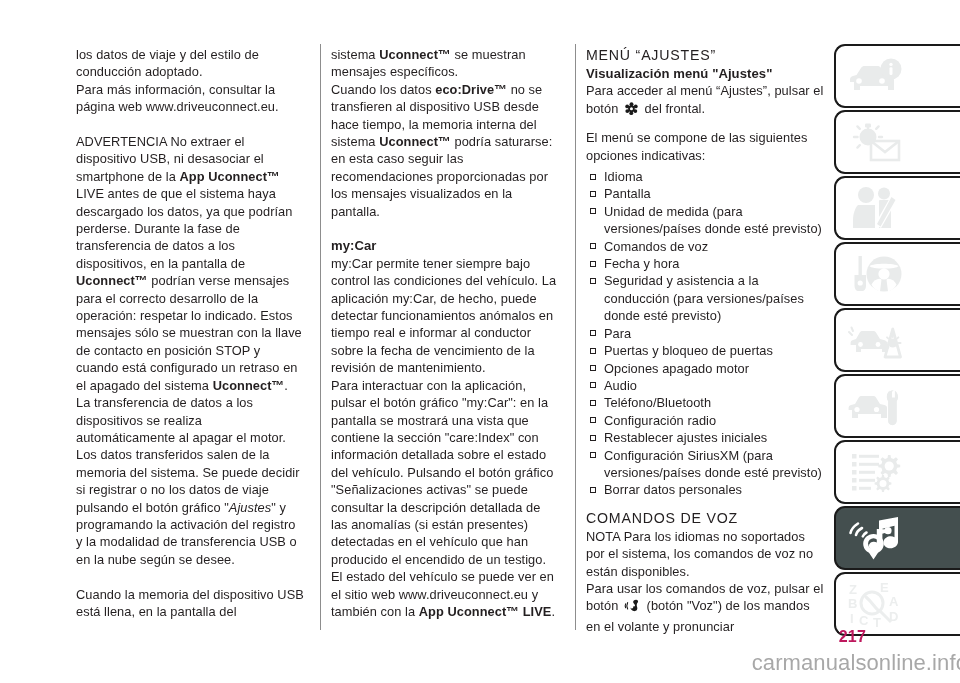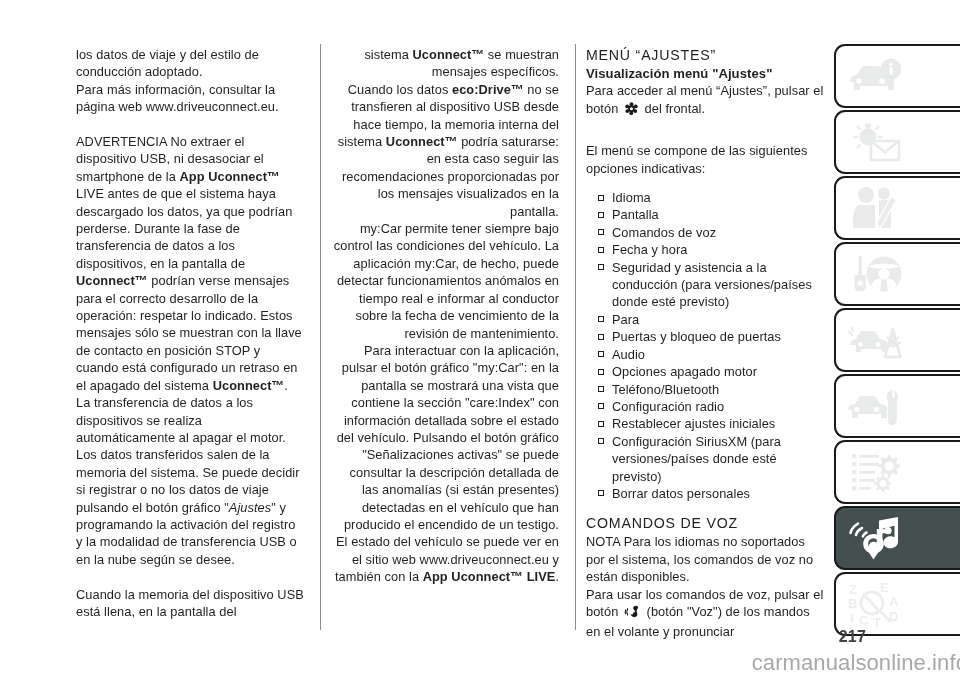--- a/index.html
+++ b/index.html
@@ -35,21 +35,21 @@
   .col {
     position: absolute;
     top: 0;
     width: 228px;
     font-size: 12.8px;
     line-height: 17.4px;
     text-align: left;
     letter-spacing: 0.005em;
   }
   .col-1 { left: 0px; }
-  .col-2 { left: 255px; text-align: right; }
+  .col-2 { left: 255px; }
   .col-3 { left: 510px; width: 240px; }
 
   .vrule {
     position: absolute;
     top: 44px;
     width: 1px;
     height: 586px;
     background: #8d8d8d;
   }
   .vrule-1 { left: 312px; }
@@ -78,21 +78,21 @@
   h3.inline-title {
     font-size: 13.1px;
     line-height: 17.4px;
     font-weight: bold;
     margin: 0 0 0 0;
   }
 
   
   ul.bullets {
     list-style: none;
-    margin: 12px;
+    margin: 4px;
     padding: 0;
   }
   ul.bullets li {
     position: relative;
     padding-left: 14px;
     font-size: 12.8px;
     line-height: 17.4px;
   }
   ul.bullets li .sq {
     position: absolute;
@@ -149,21 +149,21 @@
   }
   .tab .ico svg { display: block; }
 
   
   .page-number {
     position: absolute;
     right: 102px;
     top: 628px;
     font-size: 16px;
     font-weight: bold;
-    color: #404040;
+    color: #be185d;
     letter-spacing: 0.01em;
   }
   .watermark {
     position: absolute;
     left: 0;
     right: 0;
     top: 650px;
     text-align: right;
     font-size: 22px;
     color: #a8a8a8;
@@ -183,51 +183,53 @@
     <div class="col col-1">
       <p>los datos de viaje y del estilo de conducción adoptado.</p>
       <p>Para más información, consultar la página web www.driveuconnect.eu.</p>
       <p class="gap"><span>ADVERTENCIA No extraer el dispositivo USB, ni desasociar el smartphone de la </span><b>App Uconnect™</b><span> LIVE antes de que el sistema haya descargado los datos, ya que podrían perderse. Durante la fase de transferencia de datos a los dispositivos, en la pantalla de </span><b>Uconnect™</b><span> podrían verse mensajes para el correcto desarrollo de la operación: respetar lo indicado. Estos mensajes sólo se muestran con la llave de contacto en posición STOP y cuando está configurado un retraso en el apagado del sistema </span><b>Uconnect™</b><span>. La transferencia de datos a los dispositivos se realiza automáticamente al apagar el motor. Los datos transferidos salen de la memoria del sistema. Se puede decidir si registrar o no los datos de viaje pulsando el botón gráfico "</span><i>Ajustes</i><span>" y programando la activación del registro y la modalidad de transferencia USB o en la nube según se desee.</span></p>
       <p class="gap">Cuando la memoria del dispositivo USB está llena, en la pantalla del</p>
     </div>
 
     <div class="col col-2">
       <p><span>sistema </span><b>Uconnect™</b><span> se muestran mensajes específicos.</span></p>
       <p><span>Cuando los datos </span><b>eco:Drive™</b><span> no se transfieren al dispositivo USB desde hace tiempo, la memoria interna del sistema </span><b>Uconnect™</b><span> podría saturarse: en esta caso seguir las recomendaciones proporcionadas por los mensajes visualizados en la pantalla.</span></p>
+      <h3 class="inline-title" style="margin-top:17.4px">my:Car</h3>
       <p>my:Car permite tener siempre bajo control las condiciones del vehículo. La aplicación my:Car, de hecho, puede detectar funcionamientos anómalos en tiempo real e informar al conductor sobre la fecha de vencimiento de la revisión de mantenimiento.</p>
       <p><span>Para interactuar con la aplicación, pulsar el botón gráfico "my:Car": en la pantalla se mostrará una vista que contiene la sección "care:Index" con información detallada sobre el estado del vehículo. Pulsando el botón gráfico "Señalizaciones activas" se puede consultar la descripción detallada de las anomalías (si están presentes) detectadas en el vehículo que han producido el encendido de un testigo. El estado del vehículo se puede ver en el sitio web www.driveuconnect.eu y también con la </span><b>App Uconnect™ LIVE</b><span>.</span></p>
     </div>
 
     <div class="col col-3">
       <h2 class="sec-title">MENÚ “AJUSTES”</h2>
       <h3 class="sub-title">Visualización menú "Ajustes"</h3>
       <p><span>Para acceder al menú “Ajustes”, pulsar el botón </span><span class="inline-icon"><svg width="15" height="15" viewBox="0 0 24 24">
               <g fill="#1a1a1a">
                 <circle cx="12" cy="5.2" r="3.1"></circle>
                 <circle cx="18.8" cy="8.6" r="3.1"></circle>
                 <circle cx="18.1" cy="16.1" r="3.1"></circle>
                 <circle cx="11.6" cy="19.4" r="3.1"></circle>
                 <circle cx="5.3" cy="16.1" r="3.1"></circle>
                 <circle cx="5.1" cy="8.6" r="3.1"></circle>
               </g>
               <circle cx="11.9" cy="12.2" r="5.4" fill="#1a1a1a"></circle>
               <circle cx="11.9" cy="12.2" r="2.4" fill="#ffffff"></circle>
             </svg></span><span> del frontal.</span></p>
-      <p style="margin-top:22px">El menú se compone de las siguientes opciones indicativas:</p>
+      <p style="margin-top:9px">El menú se compone de las siguientes opciones indicativas:</p>
 
       <ul class="bullets">
         <li><span class="sq"></span><span>Idioma</span></li>
         <li><span class="sq"></span><span>Pantalla</span></li>
+        <li><span class="sq"></span><span>Unidad de medida (para versiones/países donde esté previsto)</span></li>
         <li><span class="sq"></span><span>Comandos de voz</span></li>
         <li><span class="sq"></span><span>Fecha y hora</span></li>
         <li><span class="sq"></span><span>Seguridad y asistencia a la conducción (para versiones/países donde esté previsto)</span></li>
         <li><span class="sq"></span><span>Para</span></li>
         <li><span class="sq"></span><span>Puertas y bloqueo de puertas</span></li>
+        <li><span class="sq"></span><span>Opciones apagado motor</span></li>
         <li><span class="sq"></span><span>Audio</span></li>
-        <li><span class="sq"></span><span>Opciones apagado motor</span></li>
         <li><span class="sq"></span><span>Teléfono/Bluetooth</span></li>
         <li><span class="sq"></span><span>Configuración radio</span></li>
         <li><span class="sq"></span><span>Restablecer ajustes iniciales</span></li>
         <li><span class="sq"></span><span>Configuración SiriusXM (para versiones/países donde esté previsto)</span></li>
         <li><span class="sq"></span><span>Borrar datos personales</span></li>
       </ul>
 
       <h2 class="sec-title" style="margin-top:10px">COMANDOS DE VOZ</h2>
       <p>NOTA Para los idiomas no soportados por el sistema, los comandos de voz no están disponibles.</p>
       <p><span>Para usar los comandos de voz, pulsar el botón </span><span class="inline-icon"><svg width="17" height="15" viewBox="0 0 26 22">

